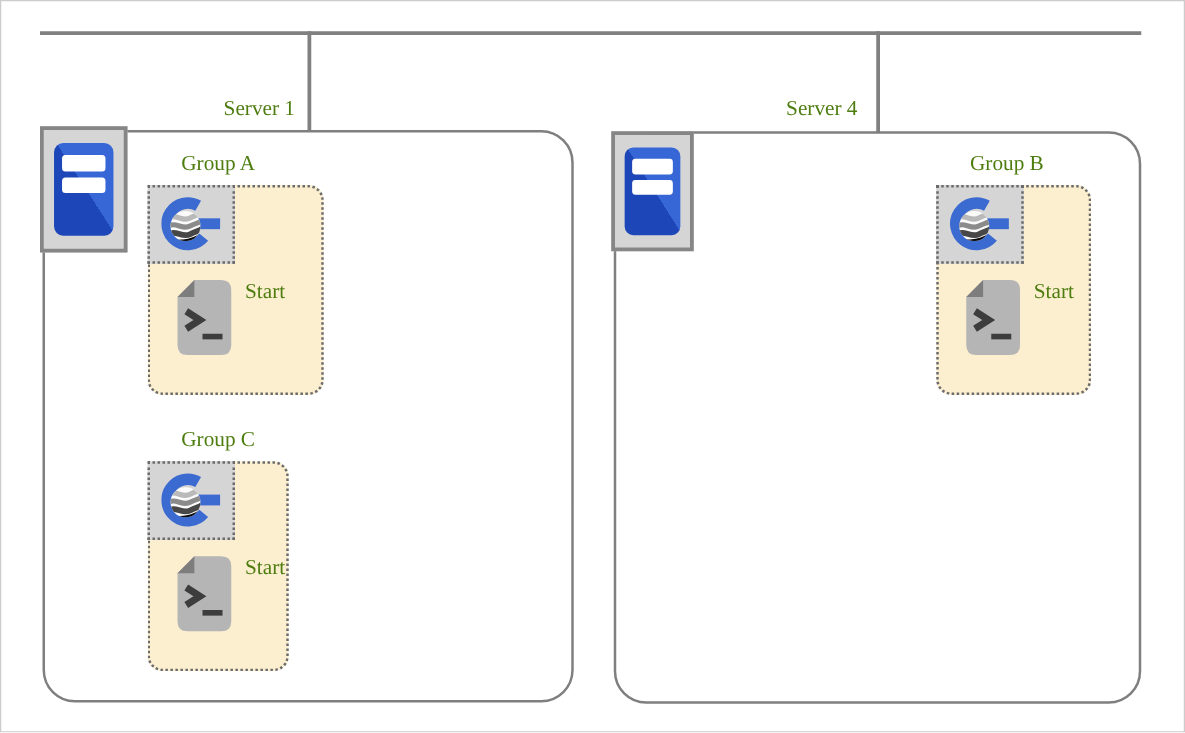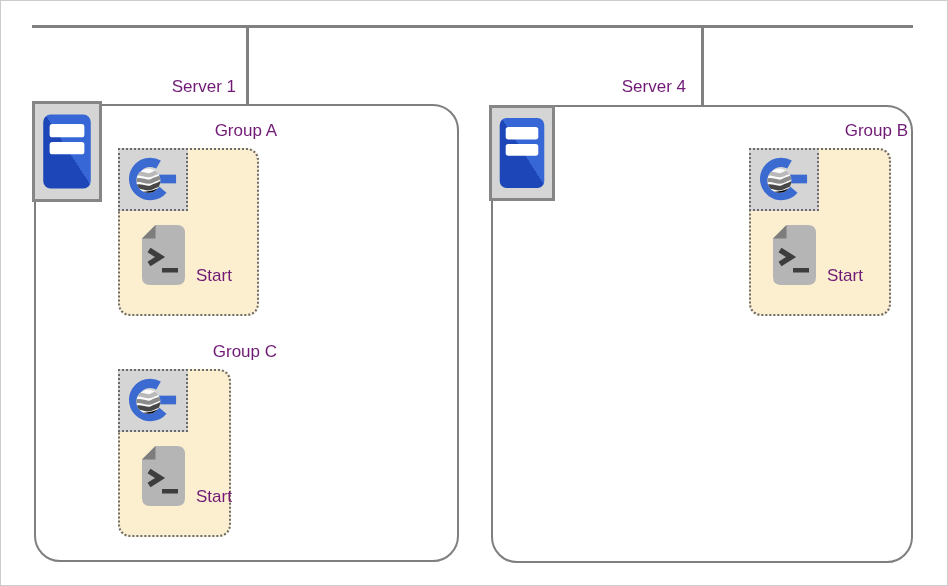--- a/index.html
+++ b/index.html
@@ -2,46 +2,46 @@
 <html><head>
 <meta charset="utf-8">
 <style>
   html,body{margin:0;padding:0;background:#fff;}
   .canvas{
     position:relative;width:948px;height:586px;background:#ffffff;
     border:1px solid #cccccc;box-sizing:border-box;overflow:hidden;
     font-family:"Liberation Sans",sans-serif;color:#000;
   }
   .line{position:absolute;background:#808080;}
-  .txt{font-size:17px;line-height:20px;color:#701a75;white-space:nowrap;}
+  .txt{font-size:17px;line-height:20px;color:#4d7c0f;white-space:nowrap;font-family:Liberation Serif, serif;}
   .server-label{position:absolute;width:120px;text-align:right;}
   .server-box{
     position:absolute;background:#ffffff;border:2px solid #7f7f7f;
     border-radius:26px;box-sizing:border-box;
   }
   .server-icon{
     position:absolute;background:#d5d5d5;border:3px solid #868686;
     box-sizing:border-box;
   }
   .server-icon svg{display:block;width:100%;height:100%;}
   .group{position:absolute;}
   .group-box{
     position:absolute;left:0;top:0;right:0;bottom:0;
     background:#fcefd0;border:2px dotted #6b6b6b;border-radius:12px;
     box-sizing:border-box;
   }
-  .group-label{position:absolute;top:-27px;left:39px;width:120px;text-align:right;}
+  .group-label{position:absolute;top:-27px;left:27px;width:120px;text-align:left;}
   .logo-tile{
     position:absolute;left:0;top:0;width:70px;height:63px;
     background:#d5d5d5;border:2px dotted #6b6b6b;box-sizing:border-box;
   }
   .logo-tile svg{position:absolute;left:9px;top:5px;}
   .script-row{
     position:absolute;left:23px;top:75px;height:63px;
-    display:flex;align-items:flex-end;gap:10px;
+    display:flex;align-items:flex-start;gap:10px;
   }
   .hidden-defs{position:absolute;width:0;height:0;}
 </style>
 </head>
 <body>
 
 <svg class="hidden-defs" aria-hidden="true">
   <defs>
     <clipPath id="sphere-clip">
         <circle cx="21" cy="28" r="13"></circle>
@@ -123,21 +123,21 @@
         </svg>
     </div>
     <div class="script-row">
       <svg width="45" height="62" viewBox="0 0 45 62">
           <use href="#scriptdoc" xlink:href="#scriptdoc"></use>
         </svg>
       <span class="txt">Start</span>
     </div>
   </div>
 
-  <div class="group" style="left:748px;top:147px;width:142px;height:168px;">
+  <div class="group" style="left:748px;top:147px;width:124px;height:168px;">
     <div class="group-box"></div>
     <div class="group-label txt">Group B</div>
     <div class="logo-tile">
       <svg width="48" height="48" viewBox="0 0 52 52">
           <use href="#glogo" xlink:href="#glogo"></use>
         </svg>
     </div>
     <div class="script-row">
       <svg width="45" height="62" viewBox="0 0 45 62">
           <use href="#scriptdoc" xlink:href="#scriptdoc"></use>

